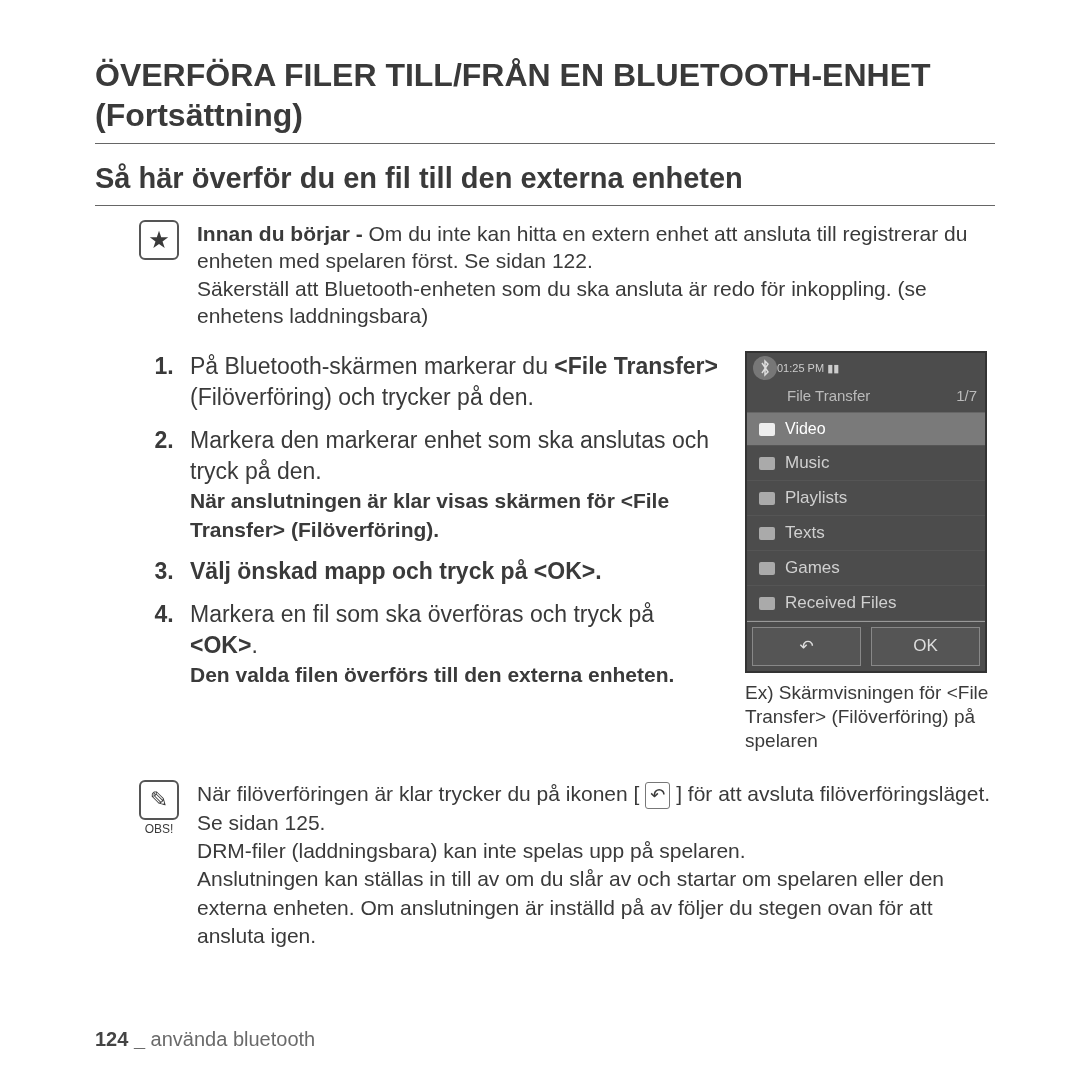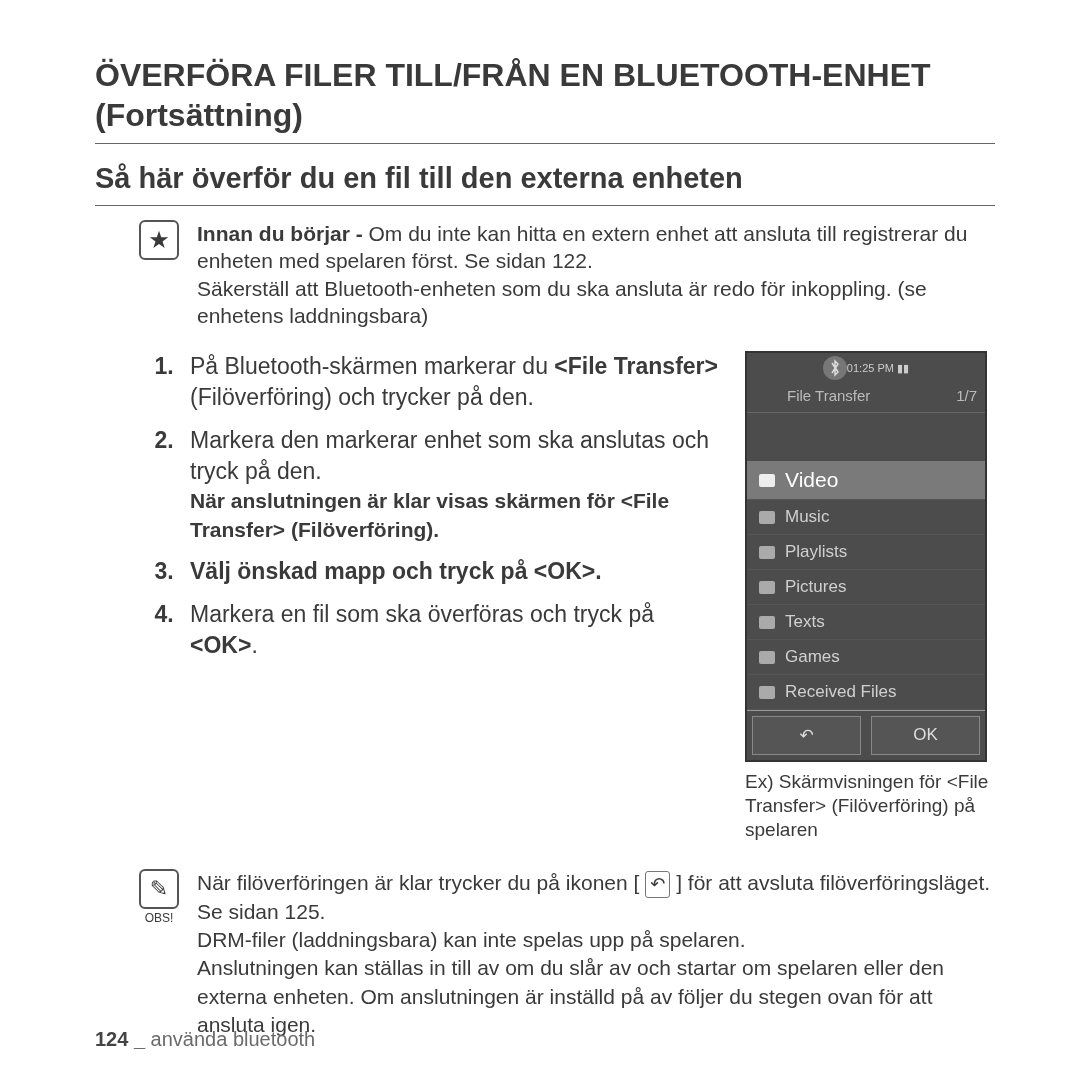--- a/index.html
+++ b/index.html
@@ -91,21 +91,21 @@
     border: 2px solid #333;
     background: #4c4c4c;
     color: #d0d0d0;
     font-size: 17px;
     width: 242px;
     box-sizing: border-box;
   }
   .phone-top {
     display: flex;
     align-items: center;
-    justify-content: center;
+    justify-content: flex-start;
     padding: 3px 6px;
     font-size: 10px;
   }
   .bt-circle {
     width: 24px;
     height: 24px;
     border-radius: 50%;
     background: #777;
     display: flex;
     align-items: center;
@@ -126,22 +126,21 @@
   .ph-item {
     padding: 7px 10px 7px 12px;
     display: flex;
     align-items: center;
     gap: 10px;
     border-bottom:1px solid #555;
   }
   .ph-item.selected {
     background: #7a7a7a;
     color: #fff;
-    font-size:21px;
-    margin-top:48px;
+    font-size:16px;
   }
   .folder-icon {
     width:16px;height:13px;background:#aaa;border-radius:2px;flex-shrink:0;
   }
   .ph-item.selected .folder-icon{background:#eee;}
   .phone-bottom {
     display: flex;
     border-top: 1px solid #999;
   }
   .ph-btn {
@@ -219,20 +218,21 @@
         <li>
           <span class="step-normal">På Bluetooth-skärmen markerar du </span><span>&lt;File Transfer&gt;</span><span class="step-normal"> (Filöverföring) och trycker på den.</span>
         </li>
         <li>
           <span class="step-normal">Markera den markerar enhet som ska anslutas och tryck på den.</span>
           <div class="sub-note">När anslutningen är klar visas skärmen för &lt;File Transfer&gt; (Filöverföring).</div>
         </li>
         <li><span>Välj önskad mapp och tryck på &lt;OK&gt;.</span></li>
         <li>
           <span class="step-normal">Markera en ﬁl som ska överföras och tryck på </span><span>&lt;OK&gt;</span><span class="step-normal">.</span>
+          <div class="sub-note">Den valda ﬁlen överförs till den externa enheten.</div>
         </li>
       </ol>
     </div>
 
     <div class="phone">
       <div class="phone-screen">
         <div class="phone-top">
           <div class="bt-circle">
             <svg width="12" height="18" viewBox="0 0 12 18">
                 <path d="M3 4 L9 13 L6 16 L6 2 L9 5 L3 14" stroke="#ddd" stroke-width="1.5" fill="none"></path>
@@ -252,24 +252,20 @@
           <div class="ph-item">
               <span class="folder-icon"></span>
               <span>Music</span>
             </div>
           <div class="ph-item">
               <span class="folder-icon"></span>
               <span>Playlists</span>
             </div>
           <div class="ph-item">
               <span class="folder-icon"></span>
-              <span>Pictures</span>
-            </div>
-          <div class="ph-item">
-              <span class="folder-icon"></span>
               <span>Texts</span>
             </div>
           <div class="ph-item">
               <span class="folder-icon"></span>
               <span>Games</span>
             </div>
           <div class="ph-item">
               <span class="folder-icon"></span>
               <span>Received Files</span>
             </div>

